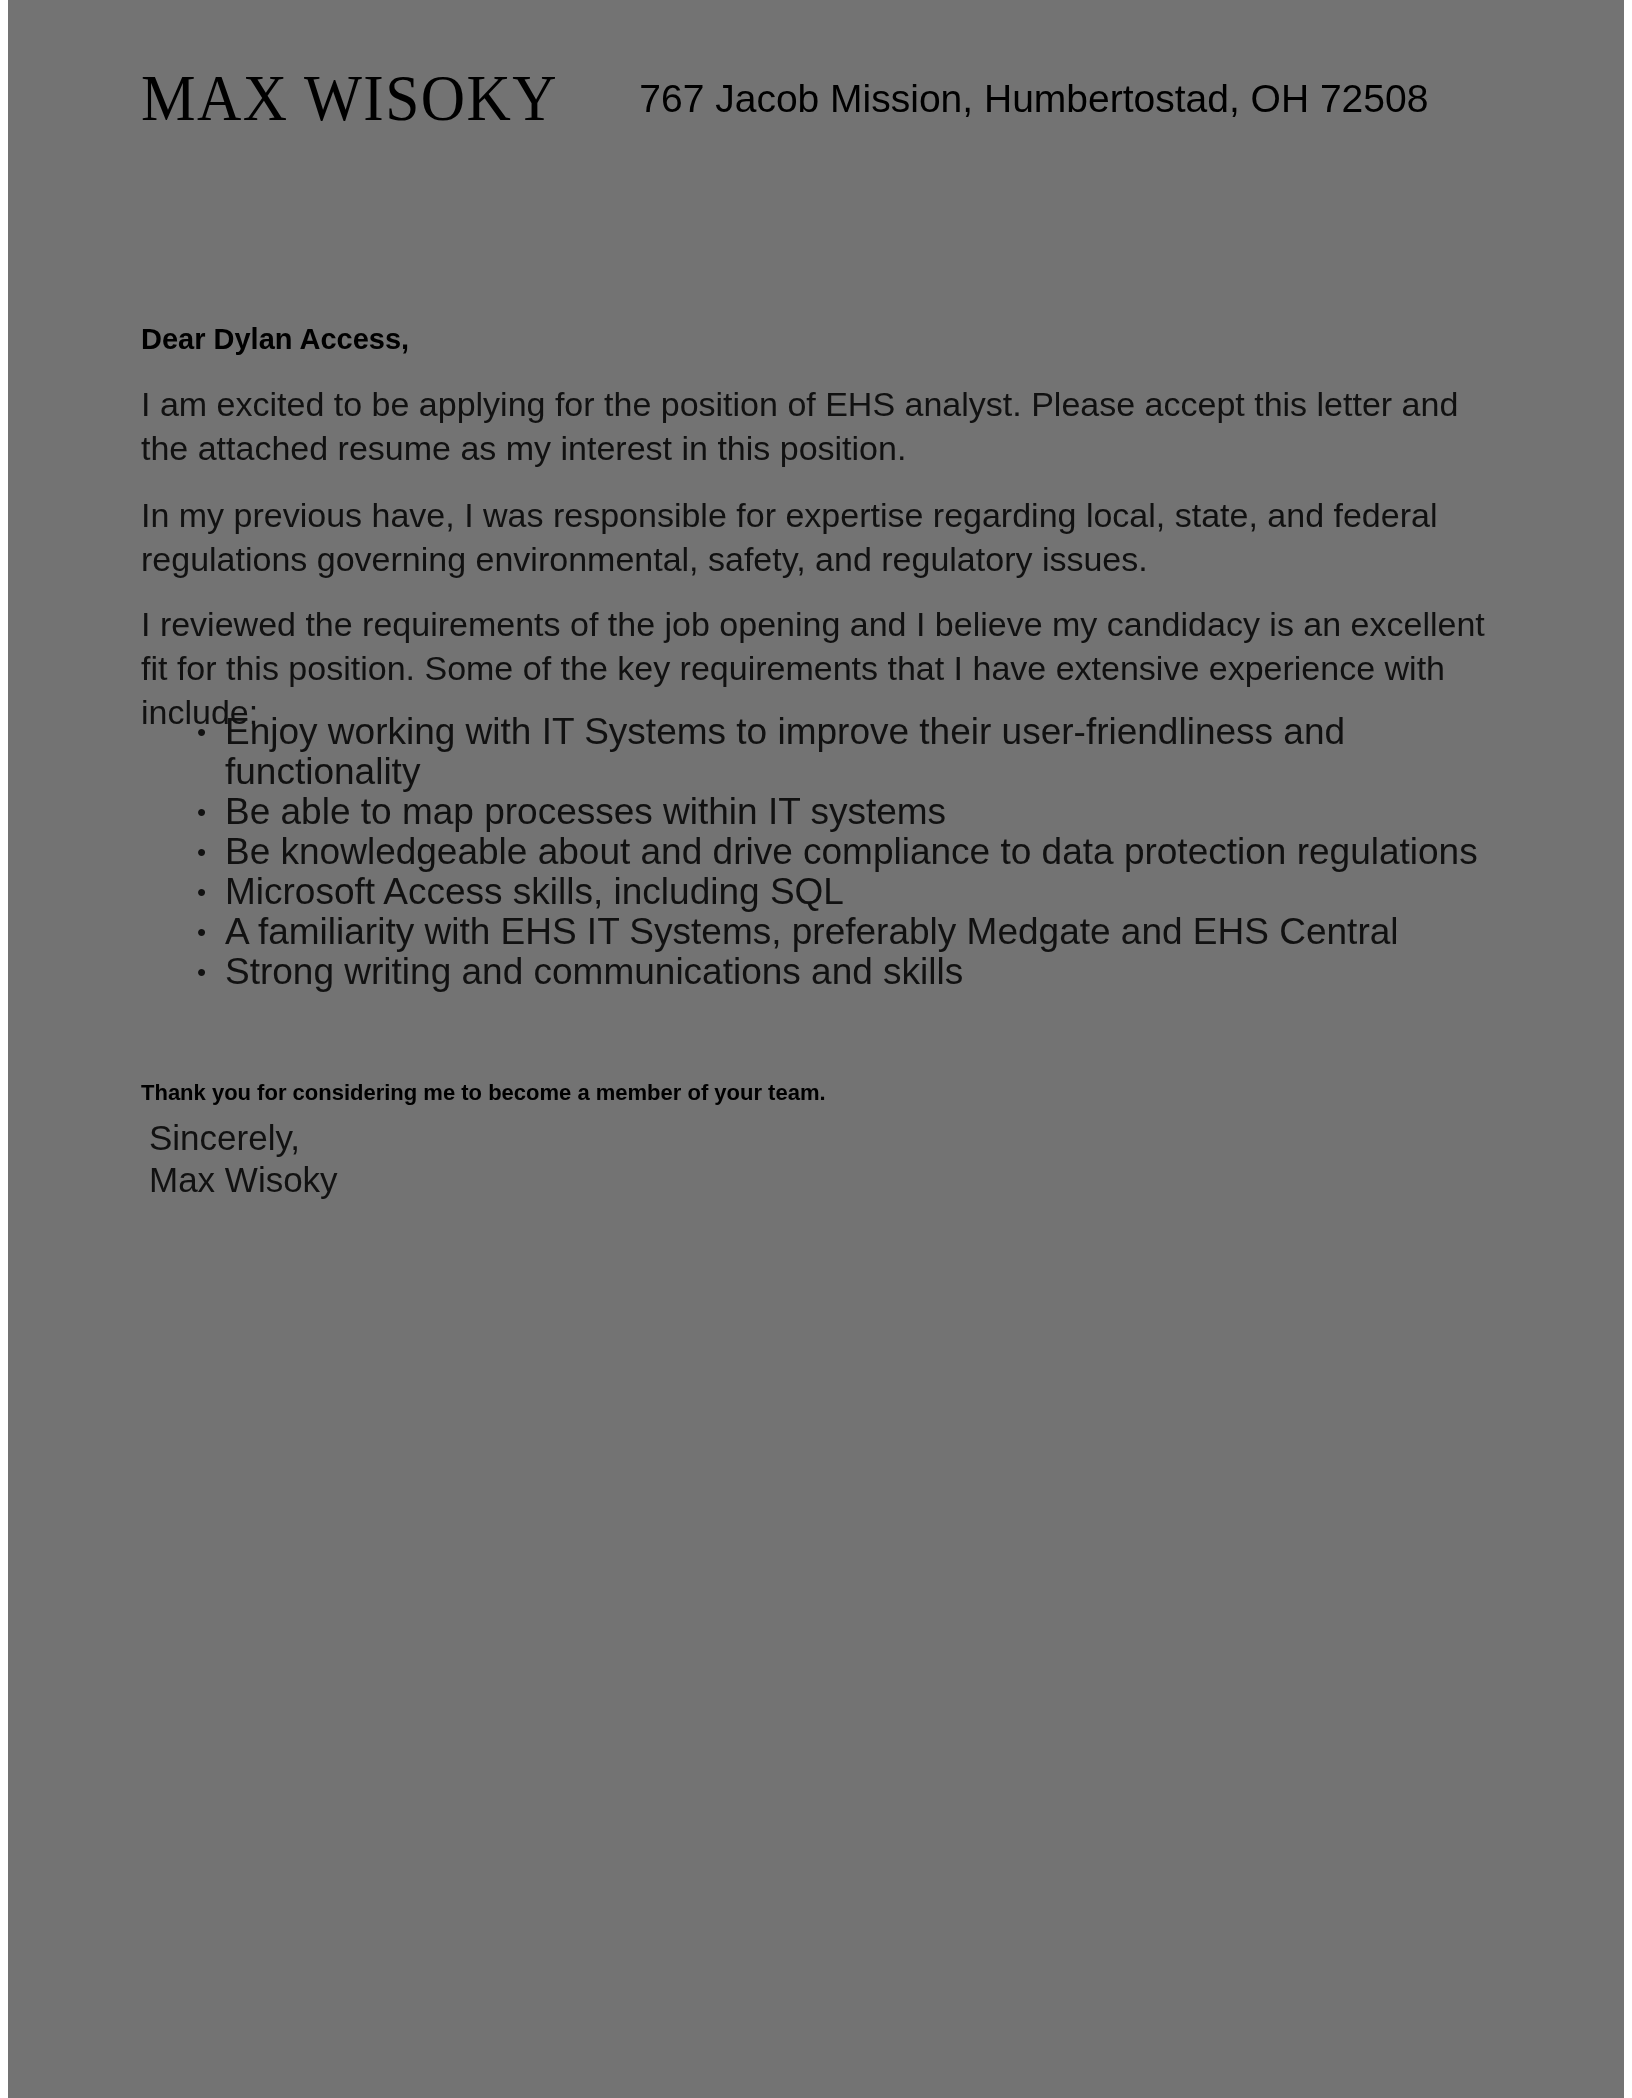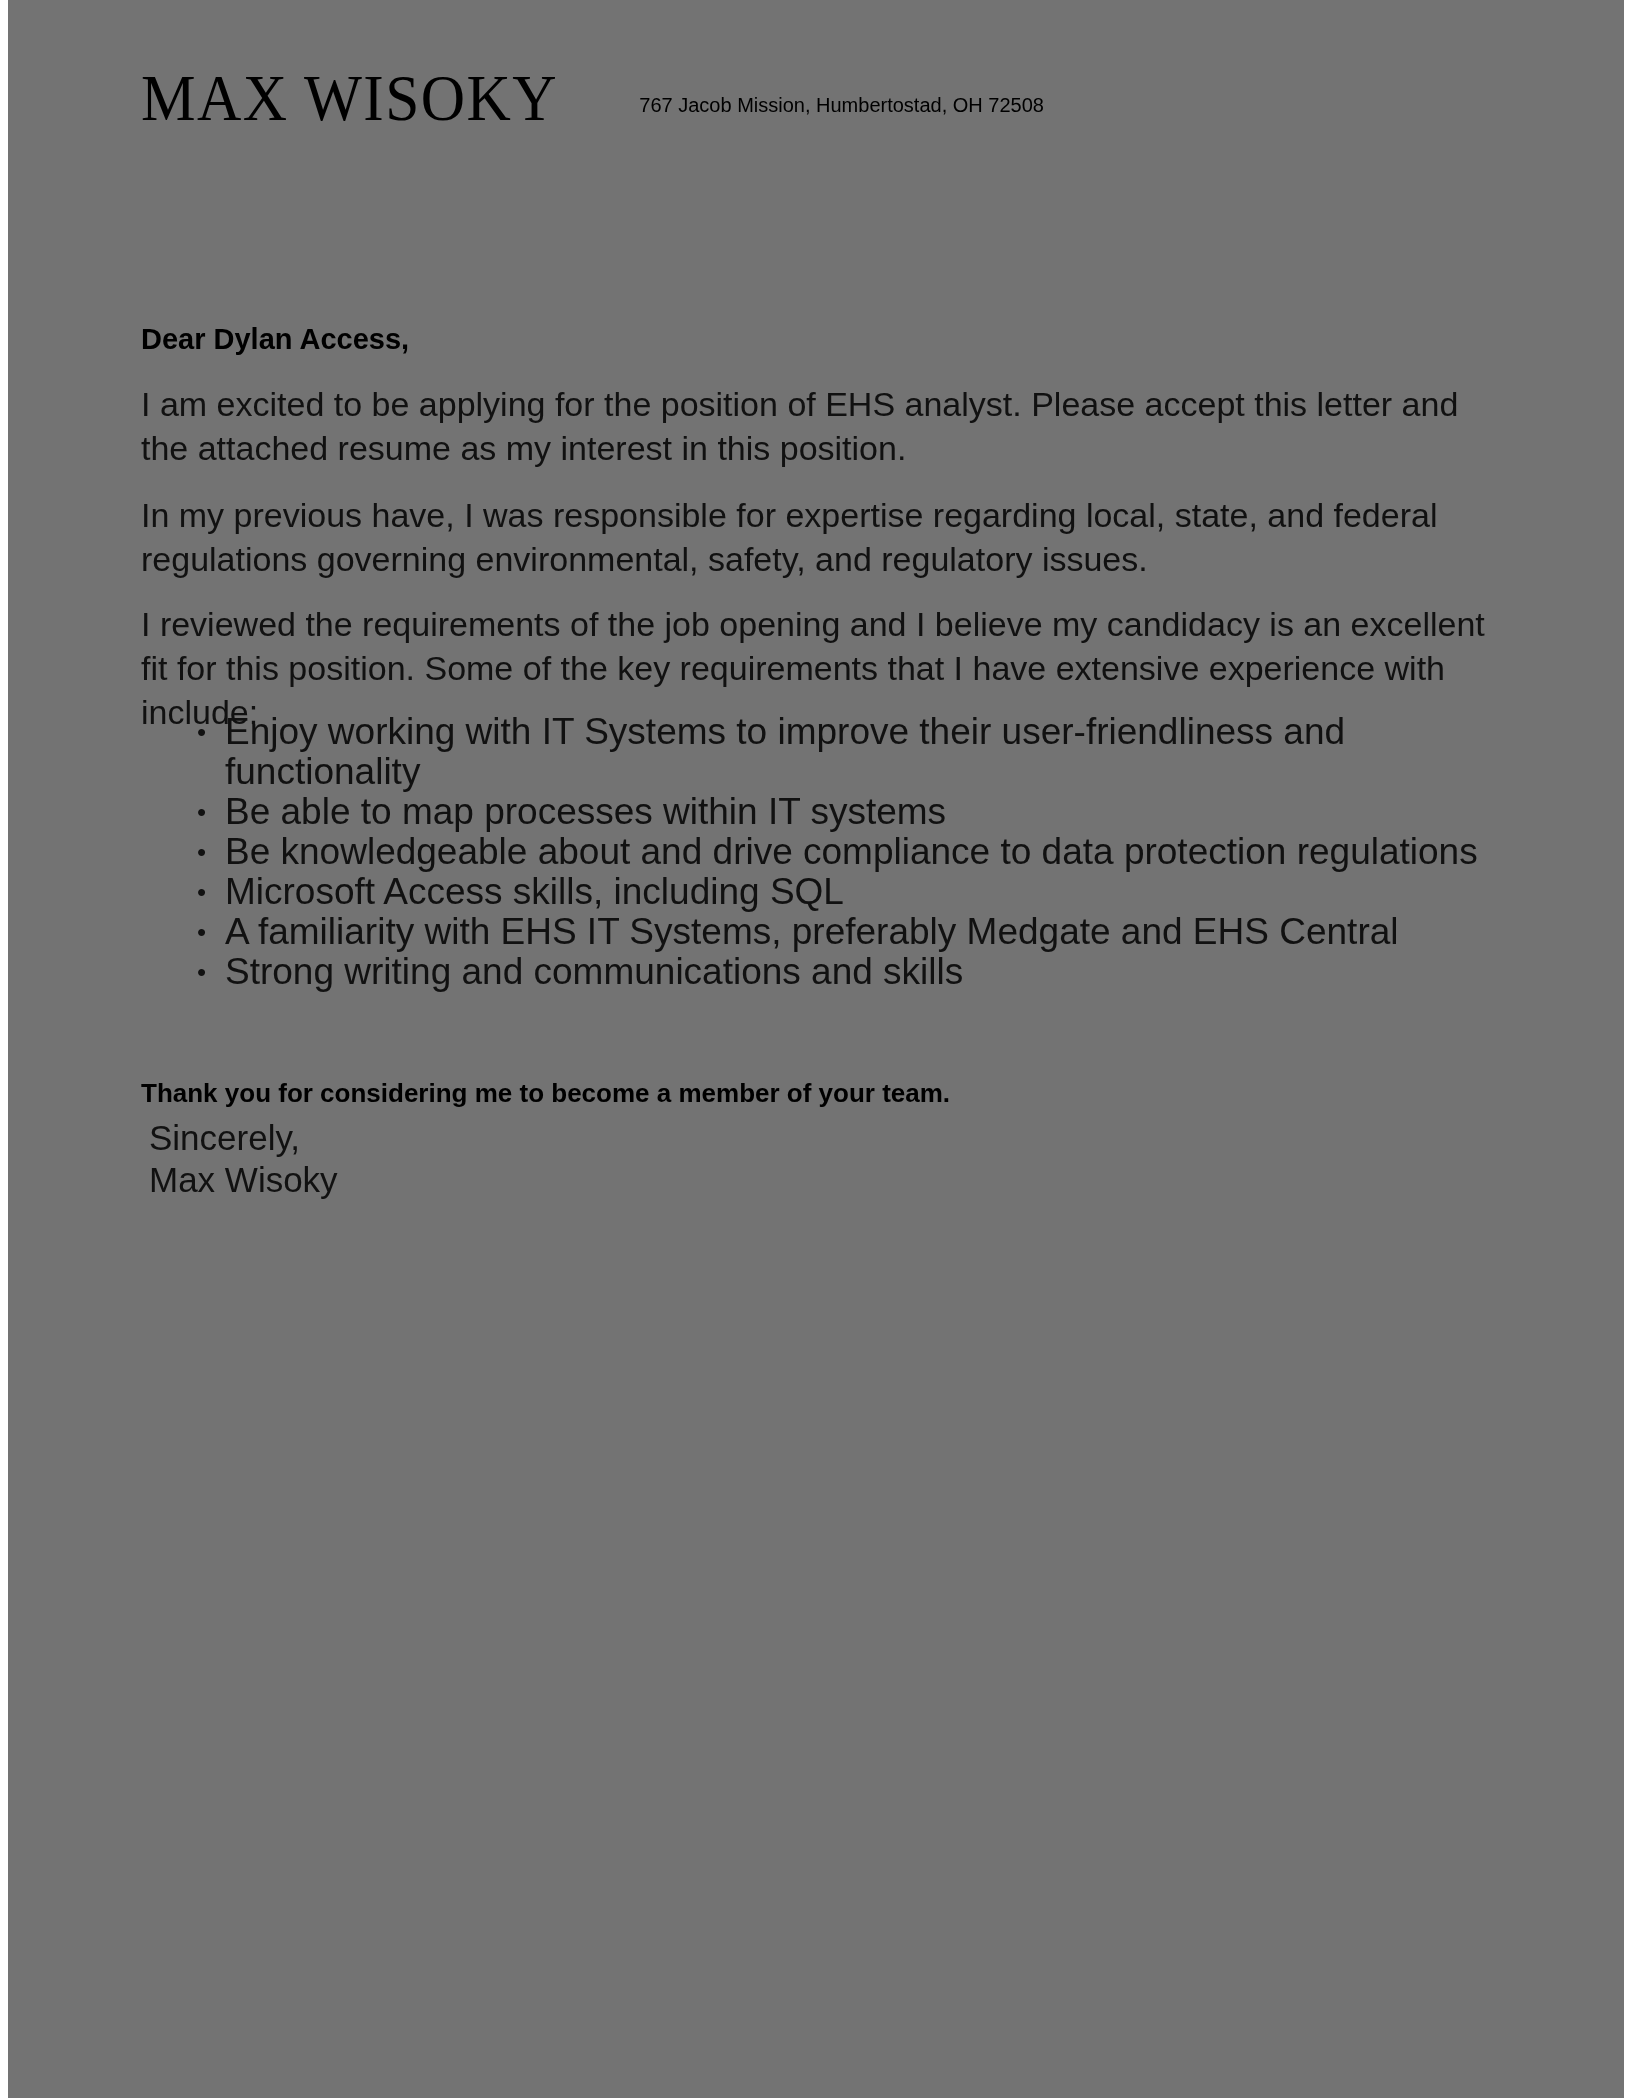--- a/index.html
+++ b/index.html
@@ -45,21 +45,21 @@
     color: #000000;
     white-space: nowrap;
     transform: scaleX(0.93);
     transform-origin: left center;
     margin: 0;
     font-weight: 400;
   }
 
   .sender-address {
     font-family: "Liberation Sans", "DejaVu Sans", sans-serif;
-    font-size: 20px;
+    font-size: 39px;
     line-height: 40px;
     color: #000000;
     white-space: nowrap;
     margin: 0;
     margin-left: 50px;
     position: relative;
     top: -8px;
   }
 
   
@@ -118,21 +118,21 @@
     font-size: 26px;
     line-height: 40px;
     color: #111111;
   }
 
   .closing-thanks {
     position: absolute;
     left: 0;
     top: 1073px;
     font-family: "Liberation Sans", "DejaVu Sans", sans-serif;
-    font-size: 26px;
+    font-size: 22px;
     line-height: 40px;
     font-weight: bold;
     color: #000000;
     margin: 0;
   }
 
   .signoff {
     position: absolute;
     left: 0;
     top: 1109px;

